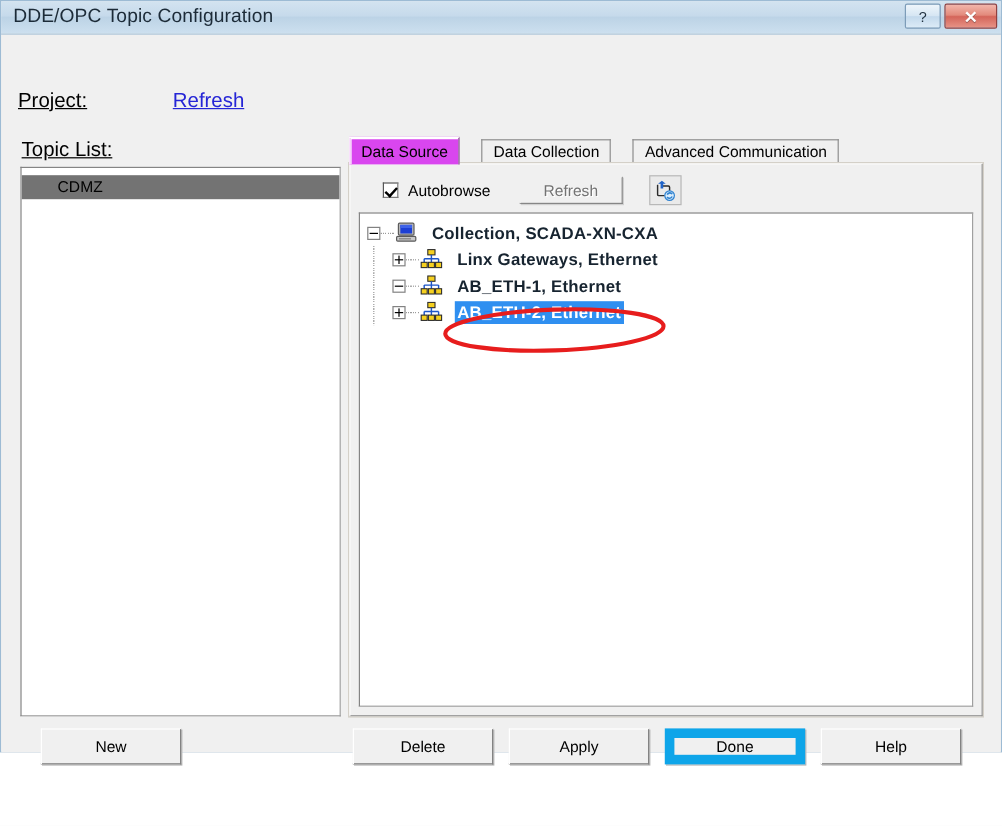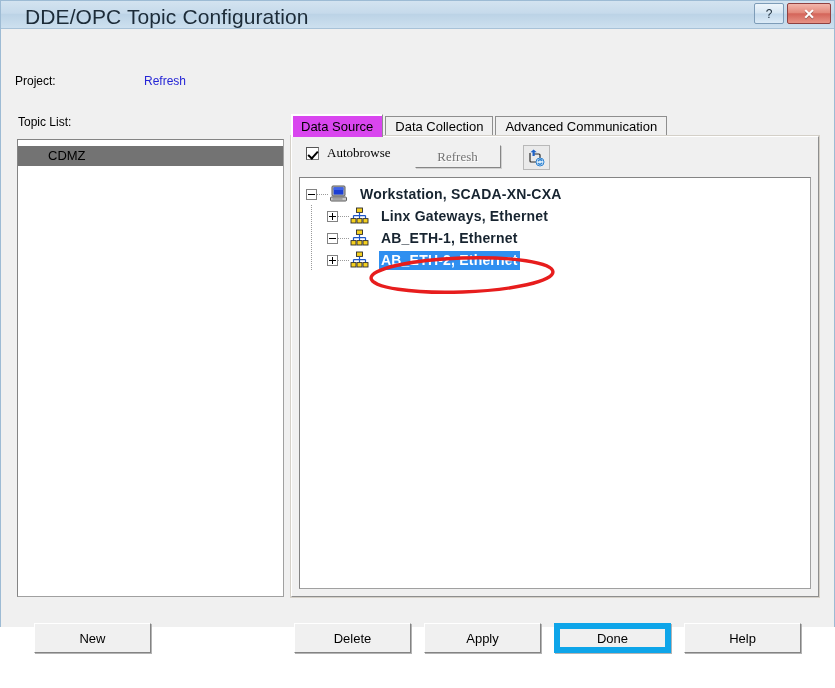--- a/index.html
+++ b/index.html
@@ -29,23 +29,23 @@
 
   
   .titlebar {
     position: relative;
     height: 27px;
     background: linear-gradient(to bottom, #d3e3f0 0%, #c6daeb 45%, #bcd3e6 50%, #cde0ef 100%);
     border-bottom: 1px solid #a8c2d8;
   }
   .title-text {
     position: absolute;
-    left: 24px;
+    left: 10px;
     top: 4px;
-    font-size: 21px;
+    font-size: 16px;
     color: #1c2b38;
     font-family: "Liberation Sans", sans-serif;
     letter-spacing: 0.1px;
     white-space: nowrap;
   }
   .titlebuttons {
     position: absolute;
     right: 3px;
     top: 2px;
     display: flex;
@@ -78,23 +78,24 @@
 
   
   .body {
     position: relative;
     height: 598px;
     background: #f0f0f0;
   }
 
   .lbl {
     position: absolute;
-    font-size: 12px;
+    font-size: 17px;
     color: #000000;
     white-space: nowrap;
+    text-decoration: underline;
   }
   .lbl.project-label { left: 14px; top: 45px; }
   .lbl.project-value { left: 143px; top: 45px; color: #2525d6; }
   .lbl.topic-label   { left: 17px; top: 86px; }
 
   
   .topiclist {
     position: absolute;
     left: 16px;
     top: 110px;
@@ -141,46 +142,45 @@
   }
   .tab.active {
     height: 23px;
     margin-top: -2px;
     padding-top: 4px;
     z-index: 3;
     background: #d946ef;
     border-color: #ffffff #8e8e8e #f0f0f0 #ffffff;
     box-shadow: inset 1px 1px 0 #ffffff;
   }
-  .tab + .tab { margin-left: 2px; }
+  .tab + .tab { margin-left: 18px; }
 
   .tabpanel {
     position: absolute;
     left: 290px;
     top: 107px;
     width: 528px;
     height: 461px;
     box-sizing: border-box;
     background: #f0f0f0;
     border: 1px solid #ffffff;
     border-right-color: #8e8e8e;
     border-bottom-color: #8e8e8e;
     outline: 1px solid #d4d0c8;
   }
 
   
   .toolbar {
     position: absolute;
-    left: 7px;
+    left: 20px;
     top: 8px;
     width: 512px;
     height: 27px;
     display: flex;
-    align-items: flex-start;
-    font-family: Liberation Serif, serif;
+    align-items: center;
   }
   .chk-wrap {
     display: flex;
     align-items: center;
     margin-left: 7px;
     cursor: default;
   }
   .chkbox {
     width: 13px;
     height: 13px;
@@ -325,42 +325,41 @@
     z-index: 20;
   }
 
   
   .btnrow {
     position: absolute;
     left: 0;
     top: 578px;
     width: 722px;
     height: 40px;
-    margin-top: 16px;
   }
   .dlgbtn {
     position: absolute;
     top: 0;
     width: 117px;
     height: 30px;
     box-sizing: border-box;
     background: #f0f0f0;
     border: 1px solid #ffffff;
     border-right-color: #838383;
     border-bottom-color: #838383;
     box-shadow: 1px 1px 0 #b4b4b4;
     font-size: 13px;
     color: #000000;
     display: flex;
     align-items: center;
     justify-content: center;
     cursor: default;
   }
   .dlgbtn.default {
-    border: 6px solid #0ea5e9;
+    border: 8px solid #0ea5e9;
     box-shadow: 1px 1px 0 #b4b4b4;
   }
 
   
   .watermark {
     position: absolute;
     right: 12px;
     top: 658px;
     font-size: 15px;
     color: #c3c3c3;
@@ -426,21 +425,21 @@
             <span class="dots"></span>
             <span class="ticon">
               <svg width="20" height="18" viewBox="0 0 20 18">
                 <rect x="3" y="1" width="13" height="10" rx="1" fill="#b9b9b9" stroke="#5b5b5b" stroke-width="1"></rect>
                 <rect x="4.6" y="2.4" width="9.8" height="7.2" fill="#1c3fd4"></rect>
                 <rect x="4.6" y="2.4" width="9.8" height="2.6" fill="#3f63e8"></rect>
                 <rect x="1.5" y="12" width="16" height="4" rx="1" fill="#c9c9c9" stroke="#5b5b5b" stroke-width="1"></rect>
                 <rect x="3.5" y="13.3" width="10" height="1.3" fill="#8d8d8d"></rect>
               </svg>
             </span>
-            <span class="tlabel">Workstation, SCADA-XN-CXA</span>
+            <span class="tlabel">Collection, SCADA-XN-CXA</span>
           </div>
 
           <div class="tnode lvl1">
             <span class="vline"></span>
             <span class="expander plus"></span>
             <span class="dots"></span>
             <span class="ticon">
               <svg width="20" height="18" viewBox="0 0 20 18">
                 <rect x="6.5" y="1" width="6" height="4.4" fill="#f5d020" stroke="#2b2b2b" stroke-width="0.9"></rect>
                 <path d="M9.5 5.4 L9.5 8.6 M3.5 8.6 L15.5 8.6 M3.5 8.6 L3.5 11.6 M9.5 8.6 L9.5 11.6 M15.5 8.6 L15.5 11.6" stroke="#1d56c8" stroke-width="1.2" fill="none"></path>

